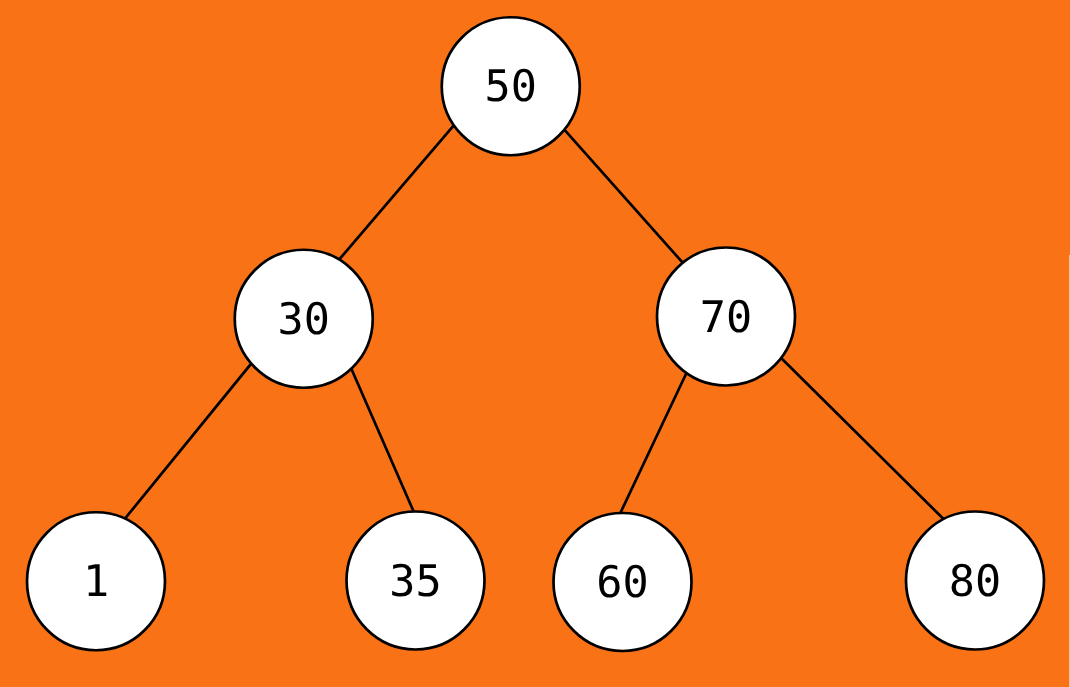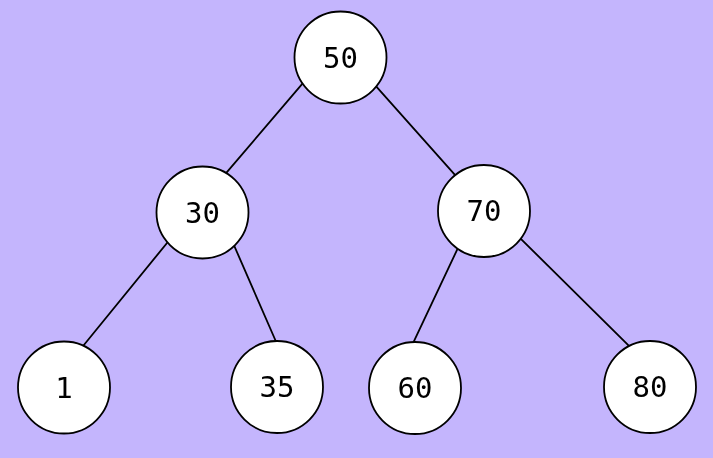--- a/index.html
+++ b/index.html
@@ -5,21 +5,21 @@
   html, body {
     margin: 0;
     padding: 0;
     background: #ffffff;
     font-family: "DejaVu Sans Mono", monospace;
   }
   .stage {
     position: relative;
     width: 713px;
     height: 458px;
-    background: #c4b5fd;
+    background: #f97316;
     overflow: hidden;
   }
   svg { display: block; }
   .node-label {
     font-family: "DejaVu Sans Mono", "Liberation Mono", monospace;
     font-size: 29px;
     font-weight: 500;
   }
 </style>
 </head>

